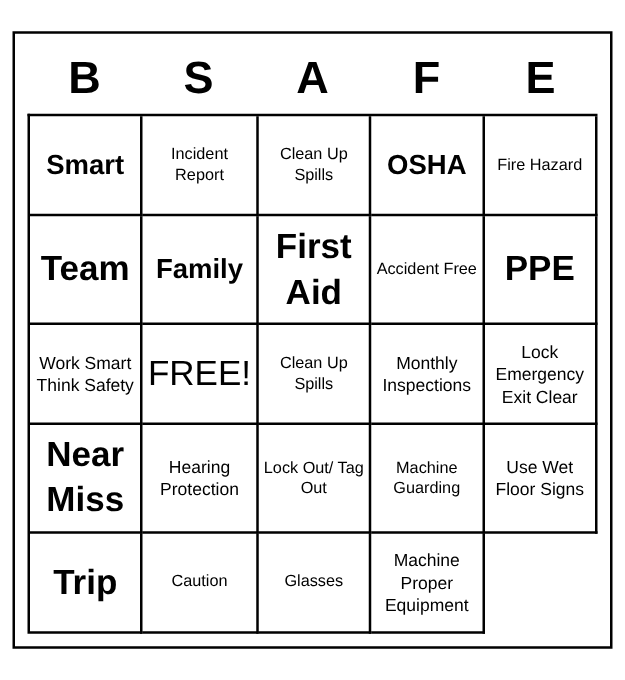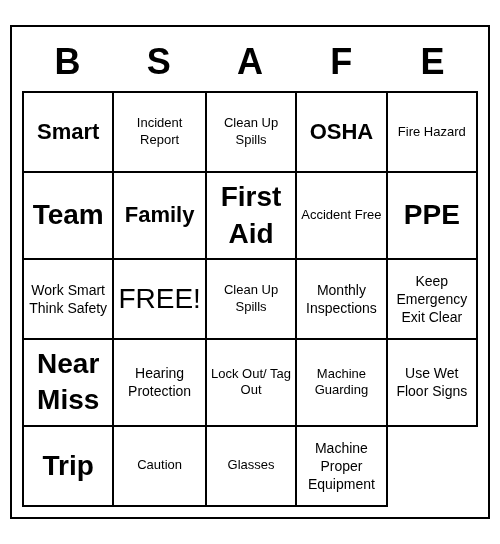--- a/index.html
+++ b/index.html
@@ -86,21 +86,21 @@
     <div class="bingo-cell large-text">Family</div>
     <div class="bingo-cell xl-text">First Aid</div>
     <div class="bingo-cell">Accident Free</div>
 
     <div class="bingo-cell xl-text">PPE</div>
     <div class="bingo-cell small-text">Work Smart Think Safety</div>
     <div class="bingo-cell free">FREE!</div>
     <div class="bingo-cell">Clean Up Spills</div>
     <div class="bingo-cell small-text">Monthly Inspections</div>
 
-    <div class="bingo-cell small-text">Keep Emergency Exit Clear</div>
+    <div class="bingo-cell small-text">Lock Emergency Exit Clear</div>
     <div class="bingo-cell xl-text">Near Miss</div>
     <div class="bingo-cell small-text">Hearing Protection</div>
     <div class="bingo-cell">Lock Out/ Tag Out</div>
     <div class="bingo-cell">Machine Guarding</div>
 
     <div class="bingo-cell small-text">Use Wet Floor Signs</div>
     <div class="bingo-cell xl-text">Trip</div>
     <div class="bingo-cell">Caution</div>
     <div class="bingo-cell">Glasses</div>
     <div class="bingo-cell small-text">Machine Proper Equipment</div>

